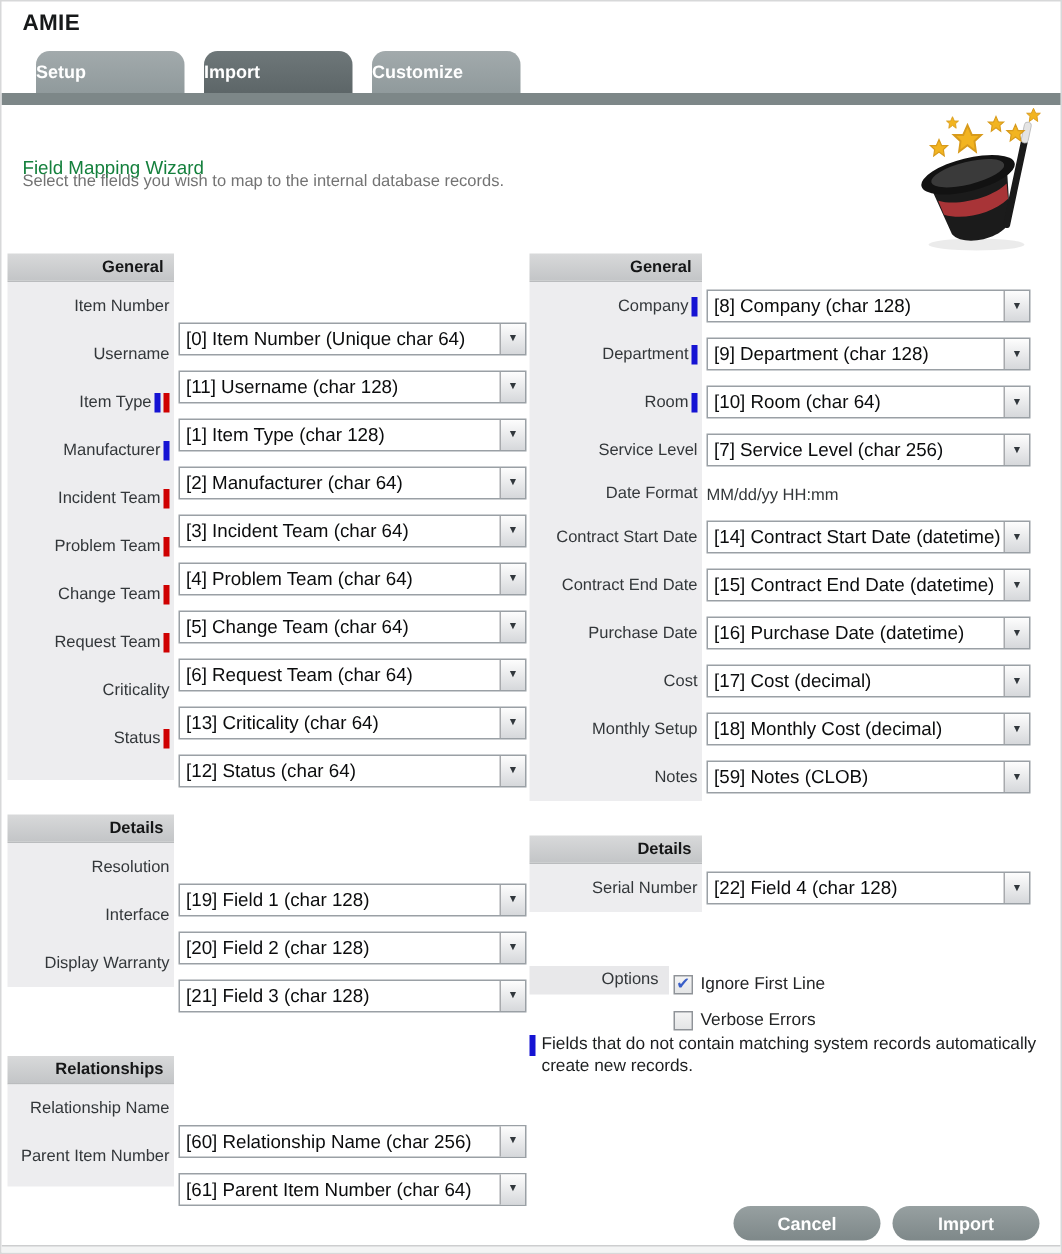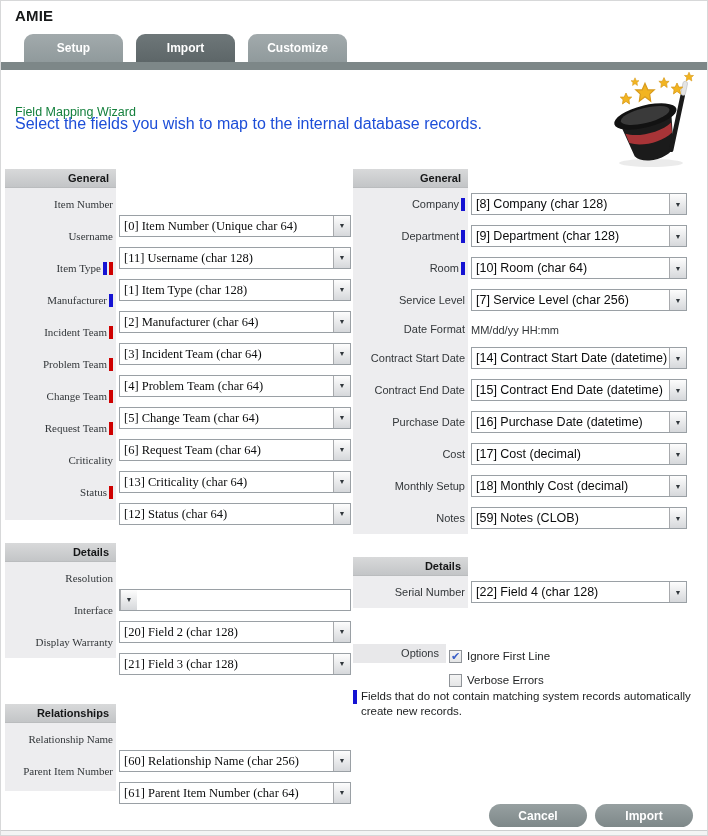--- a/index.html
+++ b/index.html
@@ -7,46 +7,46 @@
   .page {
     position: relative; width: 708px; height: 836px; background: #fff;
     border: 1px solid #d7d8d9; overflow: hidden;
   }
   .titlebar {
     position: absolute; top: 6px; left: 14px;
     font-size: 15px; font-weight: bold; color: #17191a; letter-spacing: .2px;
   }
   .tabs { position: absolute; top: 33px; left: 23px; display: flex; gap: 13px; }
   .tab {
-    width: 99px; height: 28px; line-height: 28px; text-align: center;
+    width: 99px; height: 28px; line-height: 28px; 
     color: #fff; font-size: 12px; font-weight: bold;
     background: linear-gradient(#a2aaac, #909a9c);
     border-radius: 9px 9px 0 0; cursor: pointer;
   }
   .tab.active { background: linear-gradient(#6e7779, #5d6668); }
   .tabrule { position: absolute; top: 61px; left: 0; width: 708px; height: 8px; background: #7d8788; }
 
   .wizard-title { position: absolute; top: 84px; left: 14px; font-size: 12.5px; font-weight: normal; color: #15803d; margin-top: 20px; }
-  .wizard-subtitle { position: absolute; top: 114px; left: 14px; font-size: 16px; color: #1d4ed8; }
+  .wizard-subtitle { position: absolute; top: 114px; left: 14px; font-size: 11px; color: #737373; }
   .hat { position: absolute; left: 608px; top: 70px; }
 
   .col { position: absolute; top: 168px; }
   .col.left  { left: 4px;   width: 348px; }
   .col.right { left: 352px; width: 352px; }
   .fieldsec { position: absolute; left: 0; width: 100%; }
 
   .sec-title {
     height: 19px; line-height: 19px; text-align: right; padding-right: 7px;
     font-size: 11px; font-weight: bold; color: #151617;
     background: linear-gradient(#d8d9da, #c3c5c7); border-bottom: 1px solid #babcbe;
   }
   .w111 .sec-title { width: 111px; }
   .w115 .sec-title { width: 115px; }
   .rows { }
-  .w111 .rows { background: linear-gradient(90deg, #ededef 0 111px, transparent 111px); font-family: Liberation Serif, serif; }
+  .w111 .rows { background: linear-gradient(90deg, #ededef 0 111px, transparent 111px); }
   .w115 .rows { background: linear-gradient(90deg, #ededef 0 115px, transparent 115px); }
   .frow { display: flex; align-items: center; height: 32px; }
   .frow.text-row { height: 26px; }
   .flabel {
     display: flex; align-items: center; justify-content: flex-end; gap: 2px;
     height: 100%; padding-right: 3px; font-size: 11px; color: #33373a;
   }
   .w111 .flabel { width: 111px; }
   .w115 .flabel { width: 115px; }
   .marker { display: inline-block; width: 4px; height: 13px; }
@@ -269,20 +269,21 @@
       </div>
     <div class="fieldsec w111" id="sec-left-details" style="top:374px">
         <div class="sec-title">Details</div>
         <div class="rows">
           <div class="frow">
             <div class="flabel">
               <span class="ltext">Resolution</span>
             </div>
             <div class="fvalue">
               <div class="select">
+                <span class="sel-text">[19] Field 1 (char 128)</span>
                 <span class="sel-btn">▼</span>
               </div>
             </div>
           </div>
           <div class="frow">
             <div class="flabel">
               <span class="ltext">Interface</span>
             </div>
             <div class="fvalue">
               <div class="select">

